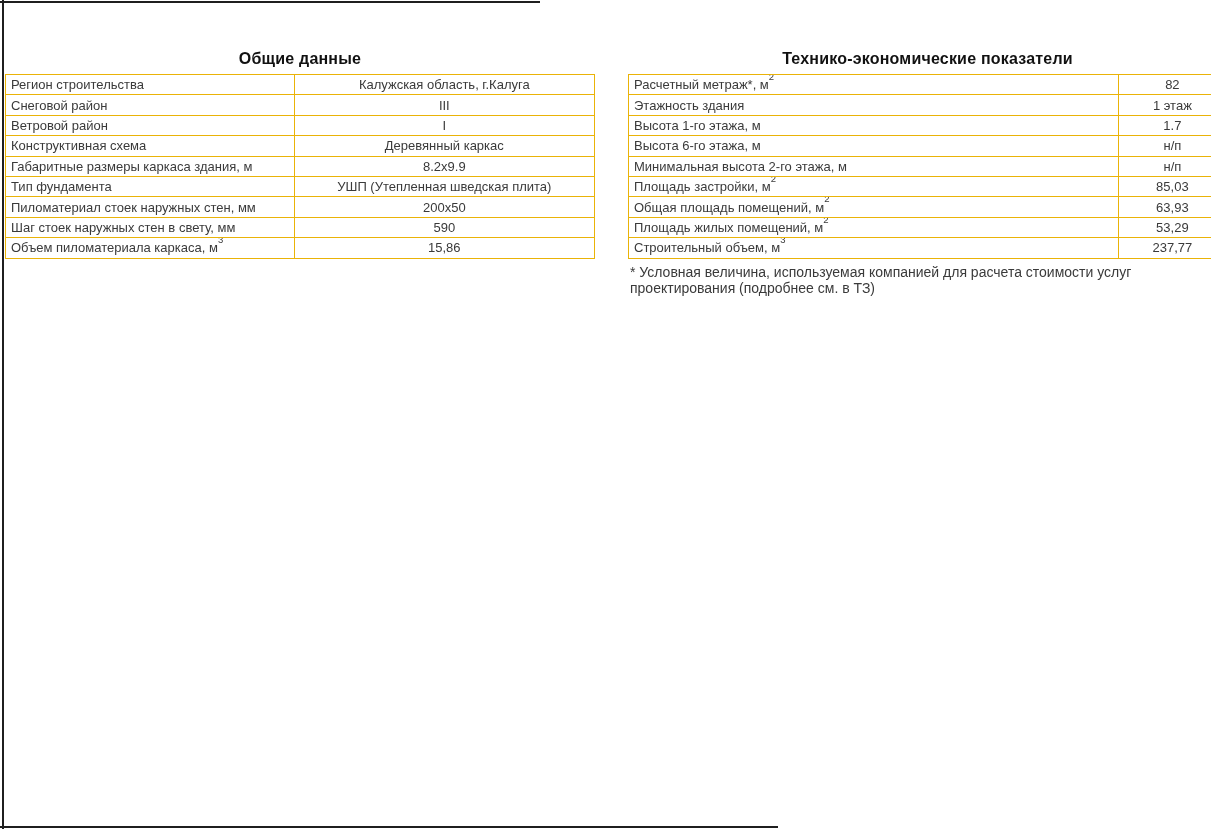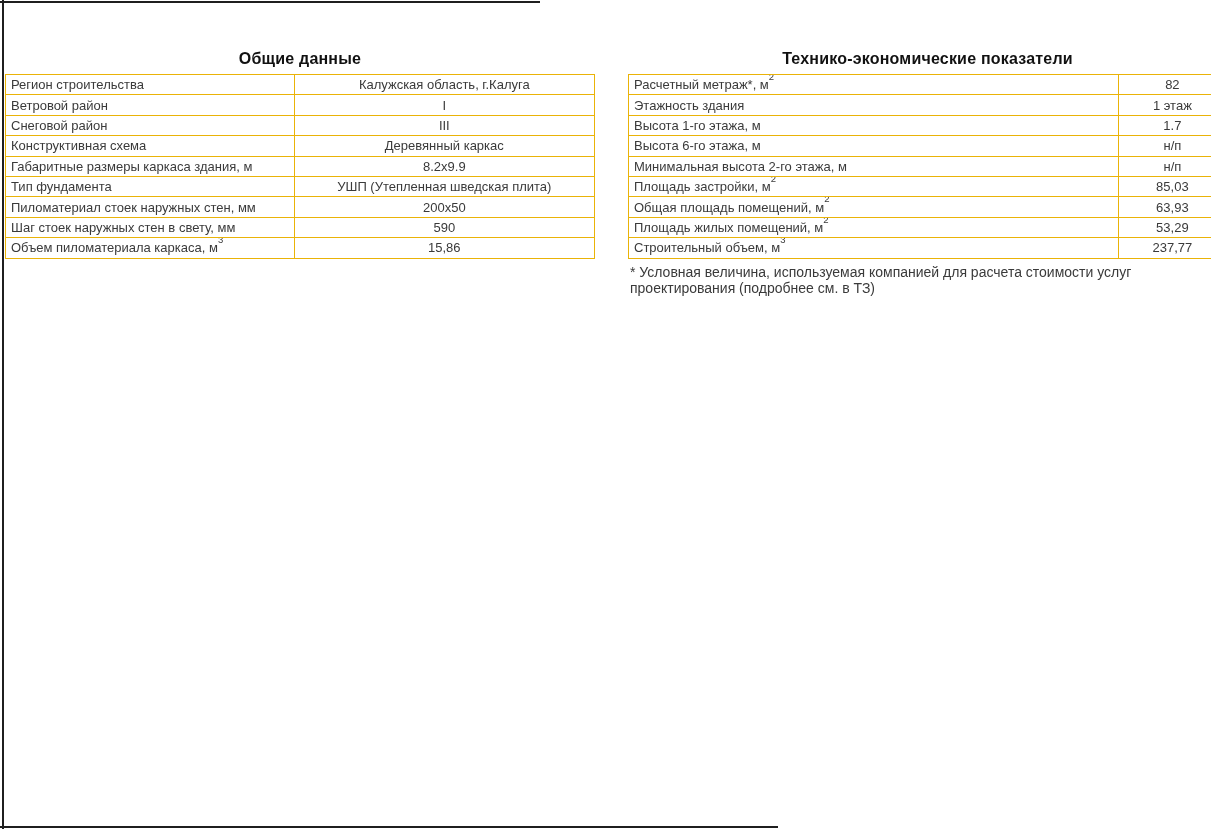--- a/index.html
+++ b/index.html
@@ -80,26 +80,26 @@
       <colgroup>
           <col style="width:49%">
           <col style="width:51%">
         </colgroup>
       <tbody>
           <tr>
     <td class="lbl"><span>Регион строительства</span><sup class="u"></sup></td>
     <td class="val">Калужская область, г.Калуга</td>
   </tr>
           <tr>
+    <td class="lbl"><span>Снеговой район</span><sup class="u"></sup></td>
+    <td class="val">III</td>
+  </tr>
+          <tr>
     <td class="lbl"><span>Ветровой район</span><sup class="u"></sup></td>
     <td class="val">I</td>
-  </tr>
-          <tr>
-    <td class="lbl"><span>Снеговой район</span><sup class="u"></sup></td>
-    <td class="val">III</td>
   </tr>
           <tr>
     <td class="lbl"><span>Конструктивная схема</span><sup class="u"></sup></td>
     <td class="val">Деревянный каркас</td>
   </tr>
           <tr>
     <td class="lbl"><span>Габаритные размеры каркаса здания, м</span><sup class="u"></sup></td>
     <td class="val">8.2x9.9</td>
   </tr>
           <tr>

